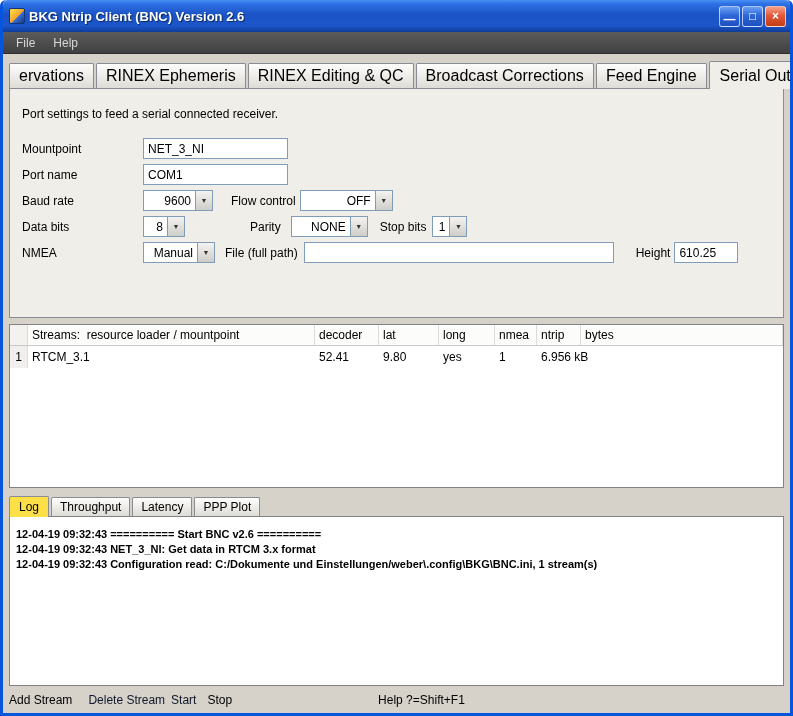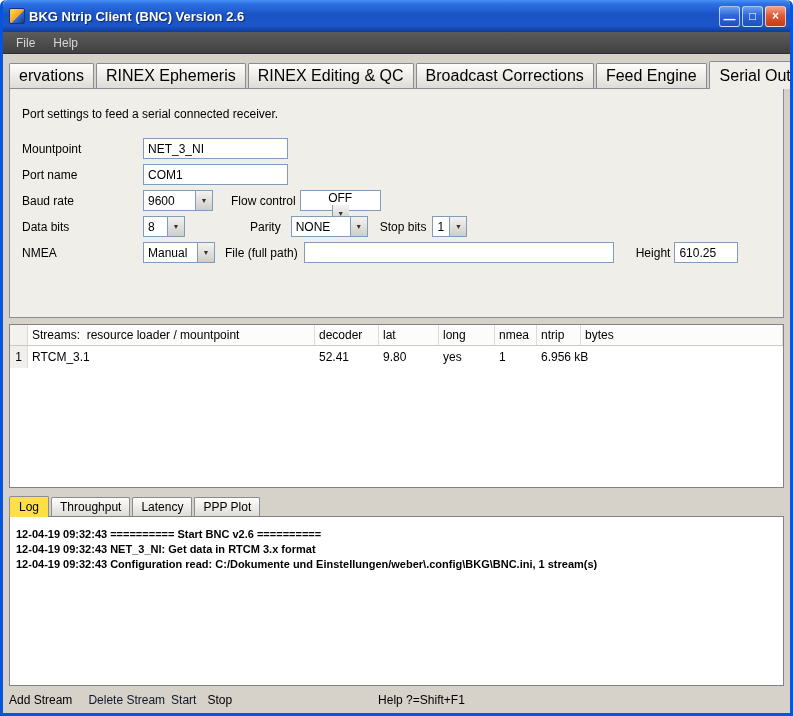--- a/index.html
+++ b/index.html
@@ -61,27 +61,27 @@
   .frow { display:flex; align-items:center; height:21px; margin-bottom:5px; font-size:12px; }
   .flabel { width:121px; flex:0 0 121px; }
   .tinput {
     height:21px; border:1px solid #7f9db9; background:#fff; font-family:"Liberation Sans",sans-serif;
     font-size:12px; padding:0 4px;
   }
   .w145 { width:145px; } .w310 { width:310px; } .w64 { width:64px; }
   .combo {
     display:inline-flex; align-items:center; height:21px; border:1px solid #7f9db9; background:#fff;
   }
-  .combo .val { flex:1; padding:0 4px; font-size:12px; white-space:nowrap; }
+  .combo .val { flex:1; padding:0 4px; font-size:12px; white-space:nowrap;text-align:right; }
   .combo .cbtn {
     width:17px; height:19px; flex:0 0 17px; border-left:1px solid #7f9db9;
     background:linear-gradient(#f4f3f1,#cfcdc8); display:flex; align-items:center; justify-content:center;
     font-size:7px; color:#333;
   }
-  .cw70{width:70px;} .cw85{width:81px;flex-direction:column;} .cw42{width:42px;} .cw77{width:77px;} .cw35{width:35px;} .cw72{width:72px;}
+  .cw70{width:70px;} .cw85{width:93px;} .cw42{width:42px;} .cw77{width:77px;} .cw35{width:35px;} .cw72{width:72px;}
   .ml18{margin-left:18px;} .ml65{margin-left:65px;} .ml10{margin-left:10px;} .ml12{margin-left:12px;}
   .ml6{margin-left:6px;} .ml22{margin-left:22px;} .ml4{margin-left:4px;}
   
   .streams-panel {
     margin:6px 6px 0 6px; border:1px solid #7f8287; background:#fff; height:164px; flex:0 0 164px;
     overflow:hidden;
   }
   .tgrid { display:grid; grid-template-columns:18px 287px 64px 60px 56px 42px 44px 1fr; }
   .thead { border-bottom:1px solid #c9c9c9; height:21px; background:#fcfcfb; }
   .th { padding:0 4px; border-right:1px solid #dcdcdc; display:flex; align-items:center; font-size:12px; white-space:pre; }

